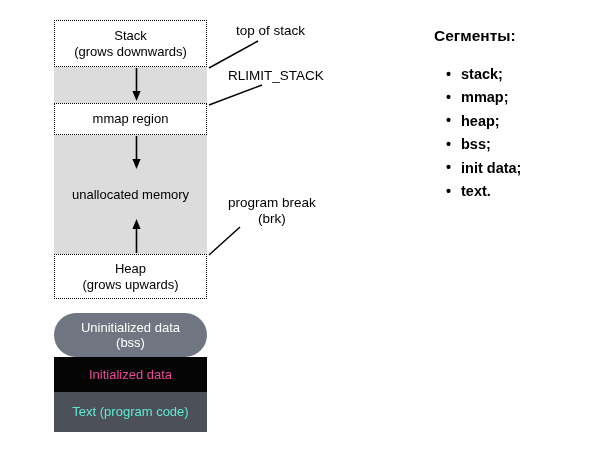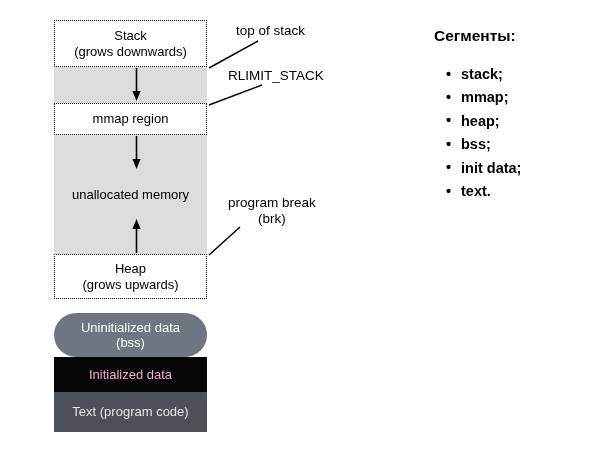--- a/index.html
+++ b/index.html
@@ -46,26 +46,26 @@
     background: #ffffff;
     border: 1.5px dotted #000000;
   }
   .band-bss {
     background: #6f7681;
     color: #ffffff;
     border-radius: 22px;
   }
   .band-initdata {
     background: #050505;
-    color: #f9a8d4;
+    color: #ec4899;
     text-align: center;
   }
   .band-text {
     background: #4b5059;
-    color: #e5e5e5;
+    color: #5eead4;
   }
 
   .band-label {
     font-size: 13px;
     white-space: nowrap;
   }
   .band-sub {
     font-size: 13px;
     white-space: nowrap;
   }

